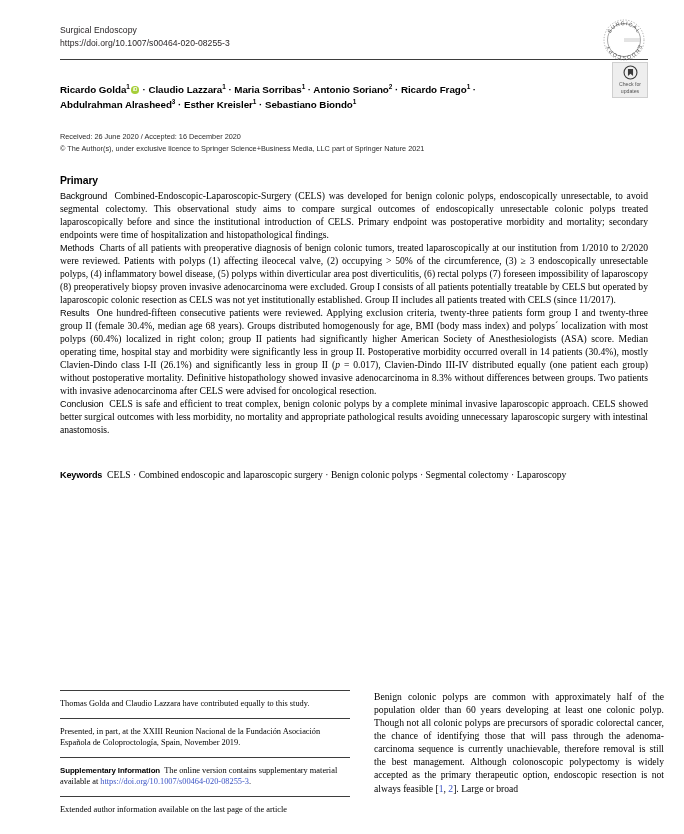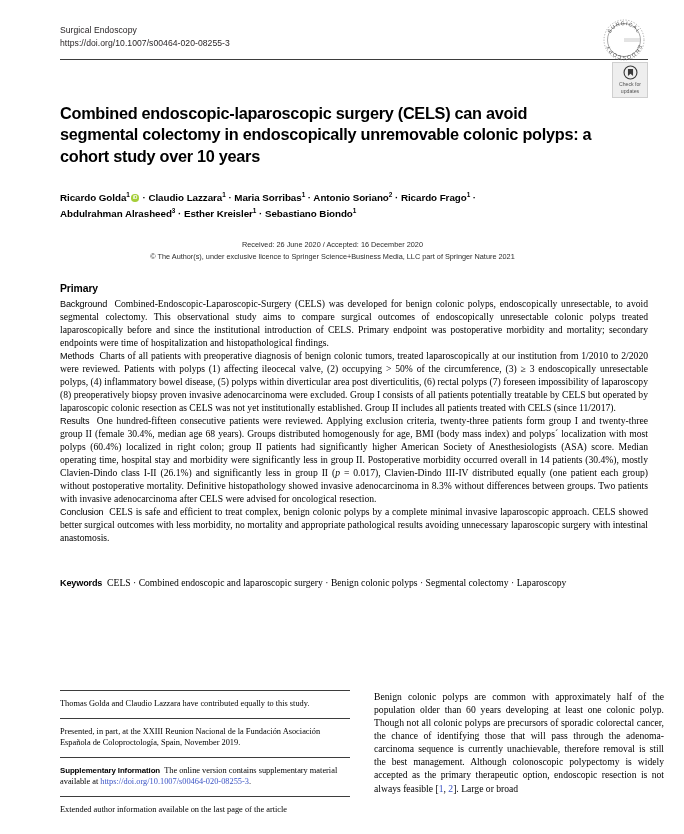--- a/index.html
+++ b/index.html
@@ -136,21 +136,20 @@
   }
 
   
   .dates {
     font-family: "Liberation Sans", sans-serif;
     font-size: 7.3px;
     line-height: 1.62;
     color: #2b2b2b;
     margin-top: 18px;
     width: 545px;
-    text-align: center;
   }
   .dates span { display: block; }
 
   
   .abstract-head {
     font-family: "Liberation Sans", sans-serif;
     font-weight: bold;
     font-size: 10.4px;
     margin-top: 20px;
     letter-spacing: -0.1px;
@@ -277,21 +276,20 @@
       <svg class="crossmark-mark" viewBox="0 0 20 20" aria-hidden="true">
         <circle cx="10" cy="10" r="8.6" fill="none" stroke="#3a3a3a" stroke-width="1.5"></circle>
         <path d="M6.6 5.2 h6.8 v9.6 l-3.4 -3.0 l-3.4 3.0 z" fill="#3a3a3a"></path>
       </svg>
       <div class="crossmark-text">
         <span>Check for</span><br>
         <span>updates</span>
       </div>
     </div>
 
-    <h1 class="title">Combined endoscopic-laparoscopic surgery (CELS) can avoid segmental colectomy in endoscopically unremovable colonic polyps: a cohort study over 10 years</h1>
 
     <div class="authors">
       <span>Ricardo Golda</span><sup>1</sup><span class="orcid"></span><span> · Claudio Lazzara</span><sup>1</sup><span> · Maria Sorribas</span><sup>1</sup><span> · Antonio Soriano</span><sup>2</sup><span> · Ricardo Frago</span><sup>1</sup><span> ·</span><br><span>Abdulrahman Alrasheed</span><sup>3</sup><span> · Esther Kreisler</span><sup>1</sup><span> · Sebastiano Biondo</span><sup>1</sup>
     </div>
 
     <div class="dates">
       <span>Received: 26 June 2020 / Accepted: 16 December 2020</span>
       <span>© The Author(s), under exclusive licence to Springer Science+Business Media, LLC part of Springer Nature 2021</span>
     </div>
 

